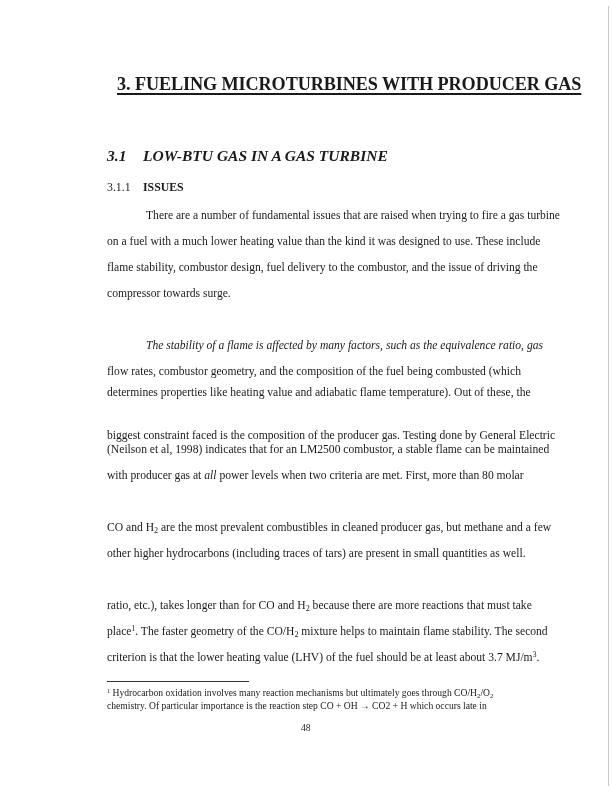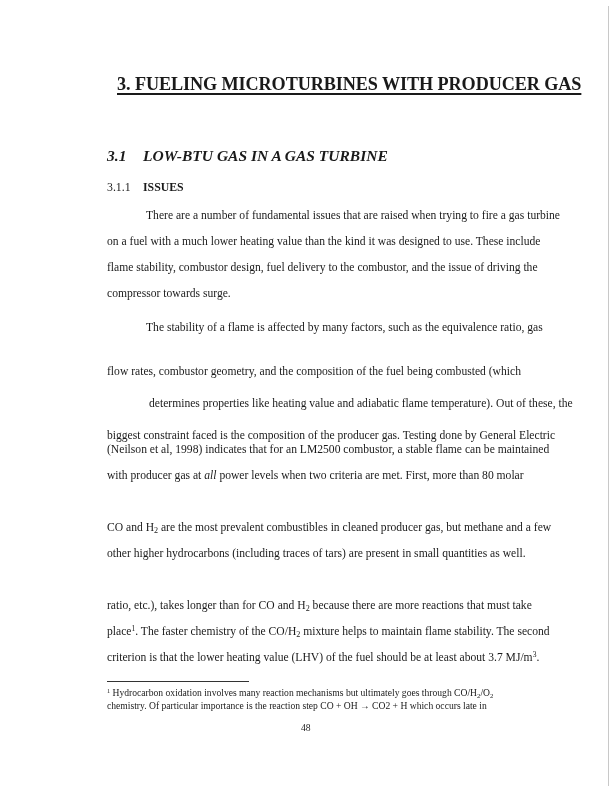--- a/index.html
+++ b/index.html
@@ -36,37 +36,37 @@
 
   <div class="subsec-heading">
     <span class="num">3.1.1</span><span class="title">ISSUES</span>
   </div>
 
   <div class="line indent" style="top:209px;">There are a number of fundamental issues that are raised when trying to fire a gas turbine</div>
   <div class="line" style="top:235px;">on a fuel with a much lower heating value than the kind it was designed to use.  These include</div>
   <div class="line" style="top:261px;">flame stability, combustor design, fuel delivery to the combustor, and the issue of driving the</div>
   <div class="line" style="top:287px;">compressor towards surge.</div>
 
-  <div class="line indent" style="top:321px;">The stability of a flame is affected by many factors, such as the equivalence ratio, gas</div>
+  <div class="line indent" style="top:339px;font-style:italic;">The stability of a flame is affected by many factors, such as the equivalence ratio, gas</div>
   <div class="line" style="top:365px;">flow rates, combustor geometry, and the composition of the fuel being combusted (which</div>
-  <div class="line" style="top:397px;margin-left:42px;">determines properties like heating value and adiabatic flame temperature).  Out of these, the</div>
+  <div class="line" style="top:386px;">determines properties like heating value and adiabatic flame temperature).  Out of these, the</div>
   <div class="line" style="top:417px;margin-top:12px;">biggest constraint faced is the composition of the producer gas.  Testing done by General Electric</div>
   <div class="line" style="top:443px;">(Neilson et al, 1998) indicates that for an LM2500 combustor, a stable flame can be maintained</div>
   <div class="line" style="top:469px;">
     <span>with producer gas at </span><em>all</em><span> power levels when two criteria are met.  First, more than 80 molar</span>
   </div>
   <div class="line" style="top:521px;">
     <span>CO and H</span><sub>2</sub><span> are the most prevalent combustibles in cleaned producer gas, but methane and a few</span>
   </div>
   <div class="line" style="top:547px;">other higher hydrocarbons (including traces of tars) are present in small quantities as well.</div>
   <div class="line" style="top:599px;">
     <span>ratio, etc.), takes longer than for CO and H</span><sub>2</sub><span> because there are more reactions that must take</span>
   </div>
   <div class="line" style="top:625px;">
-    <span>place</span><sup>1</sup><span>.  The faster chemistry of the CO/H</span><sub>2</sub><span> mixture helps to maintain flame stability.  The second</span>
+    <span>place</span><sup>1</sup><span>.  The faster geometry of the CO/H</span><sub>2</sub><span> mixture helps to maintain flame stability.  The second</span>
   </div>
   <div class="line" style="top:651px;">
     <span>criterion is that the lower heating value (LHV) of the fuel should be at least about 3.7 MJ/m</span><sup>3</sup><span>.</span>
   </div>
 
   <div class="fn-rule"></div>
   <div class="fn-line" style="top:687px;">
     <sup>1</sup><span> Hydrocarbon oxidation involves many reaction mechanisms but ultimately goes through CO/H</span><sub>2</sub><span>/O</span><sub>2</sub>
   </div>
   <div class="fn-line" style="top:700px;">chemistry.  Of particular importance is the reaction step CO + OH → CO2 + H which occurs late in</div>

